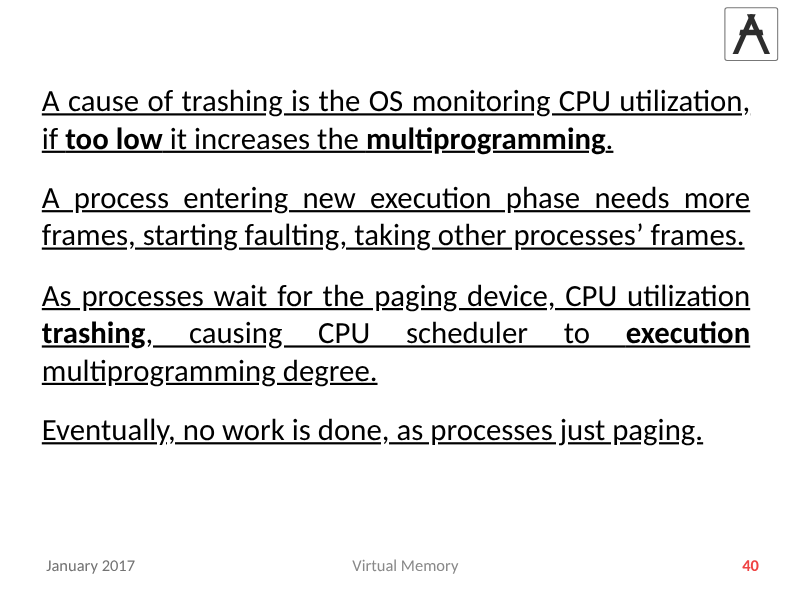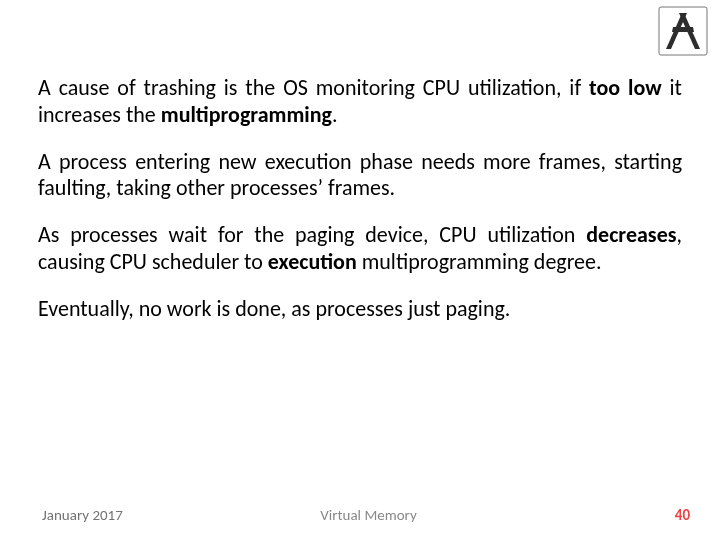--- a/index.html
+++ b/index.html
@@ -26,26 +26,27 @@
     height: 50px;
   }
   .logo svg { width: 100%; height: 100%; }
   .content {
     position: absolute;
     left: 38px;
     right: 38px;
     top: 75px;
   }
   .para {
-    font-size: 22px;
+    font-size: 28px;
     line-height: 1.22;
     margin: 0 0 20px 0;
     text-align: justify;
     text-justify: inter-word;
     color: #000;
+    text-decoration: underline;
   }
   .para b { font-weight: 700; }
   .footer {
     position: absolute;
     left: 0;
     right: 0;
     bottom: 14px;
     height: 20px;
     font-size: 15px;
   }
@@ -87,21 +88,21 @@
   <div class="content">
 
     <p class="para">
       <span>A cause of trashing is the OS monitoring CPU utilization, if </span><b>too low</b><span> it increases the </span><b>multiprogramming</b><span>.</span>
     </p>
 
 
     <p class="para">A process entering new execution phase needs more frames, starting faulting, taking other processes’ frames.</p>
 
     <p class="para">
-      <span>As processes wait for the paging device, CPU utilization </span><b>decreases</b><span>, causing CPU scheduler to </span><b>execution</b><span> multiprogramming degree.</span>
+      <span>As processes wait for the paging device, CPU utilization </span><b>trashing</b><span>, causing CPU scheduler to </span><b>execution</b><span> multiprogramming degree.</span>
     </p>
 
     <p class="para">Eventually, no work is done, as processes just paging.</p>
 
   </div>
 
   <div class="footer">
     <span class="date">January 2017</span>
     <span class="title">Virtual Memory</span>
     <span class="page">40</span>

